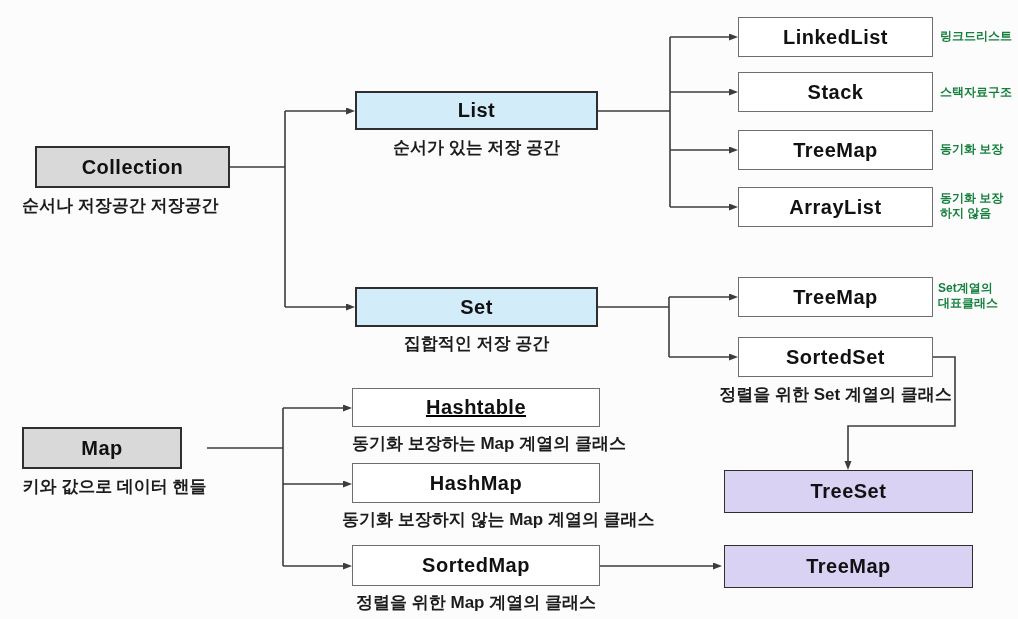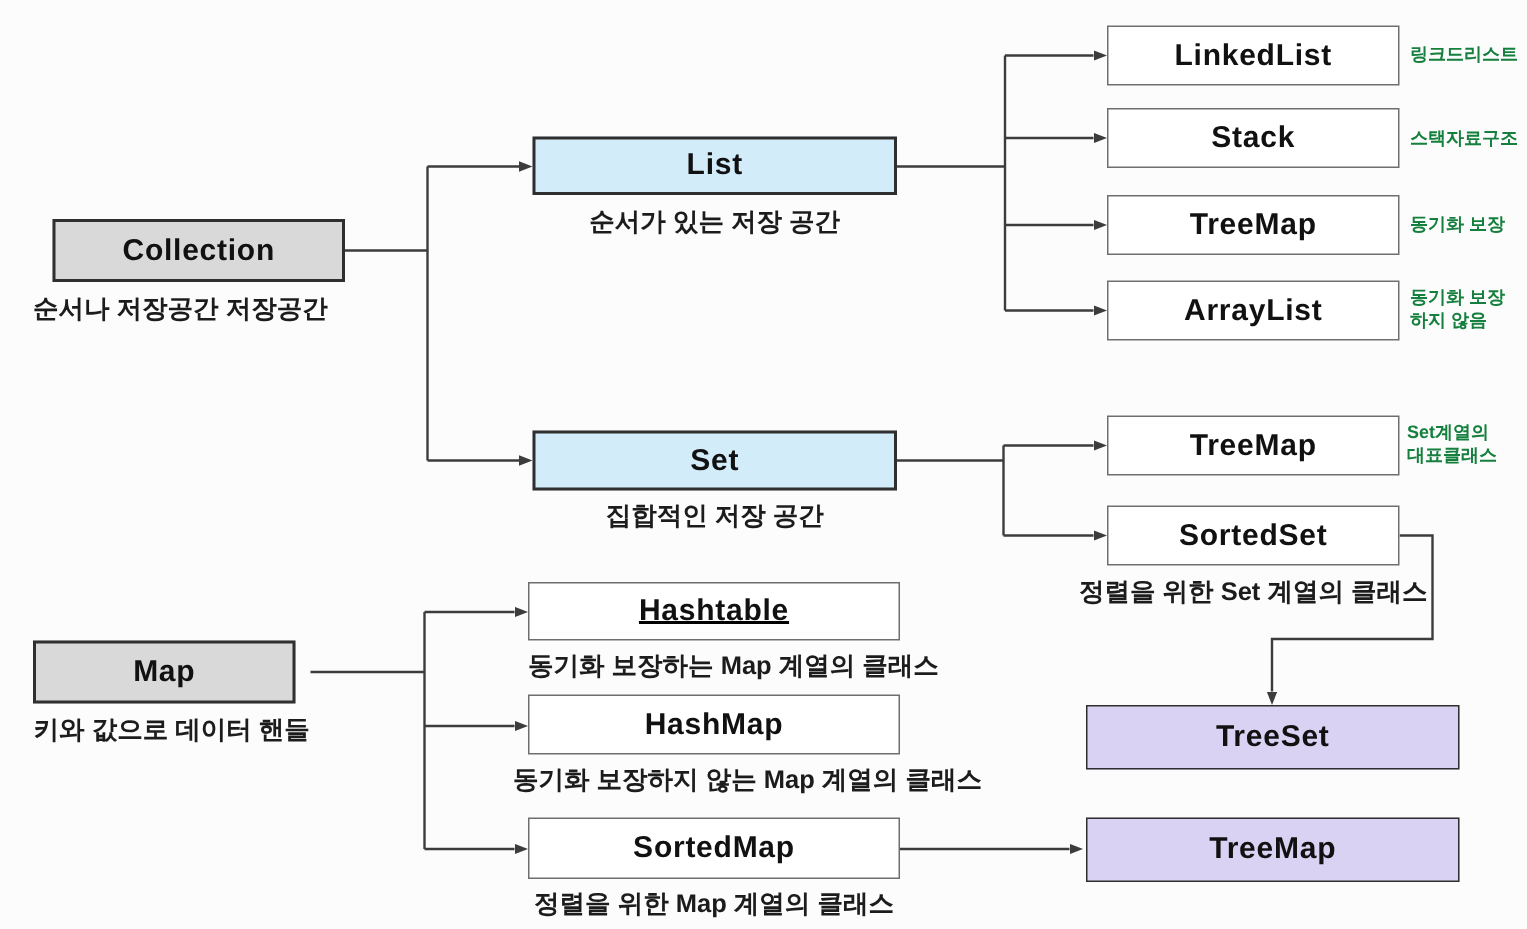--- a/index.html
+++ b/index.html
@@ -117,21 +117,21 @@
     <path class="link" d="M283,566 H343" marker-end="url(#arr)"></path>
 
     <path class="link" d="M600,566 H713" marker-end="url(#arr)"></path>
   </svg>
 
   <div class="node gray" style="left:22px; top:146px; width:195px; height:42px;margin-left:13px;">
     <span class="node-label">Collection</span>
   </div>
   <div class="caption" style="left:22px; top:194px; width:195px;">순서나 저장공간 저장공간</div>
 
-  <div class="node gray" style="left:22px; top:427px; width:175px; height:42px;">
+  <div class="node gray" style="left:22px; top:427px; width:160px; height:42px;">
     <span class="node-label">Map</span>
   </div>
   <div class="caption" style="left:12px; top:475px; width:205px;">키와 값으로 데이터 핸들</div>
 
   <div class="node blue" style="left:355px; top:91px; width:243px; height:39px;">
     <span class="node-label">List</span>
   </div>
   <div class="caption" style="left:355px; top:136px; width:243px;">순서가 있는 저장 공간</div>
 
   <div class="node blue" style="left:355px; top:287px; width:243px; height:40px;">

